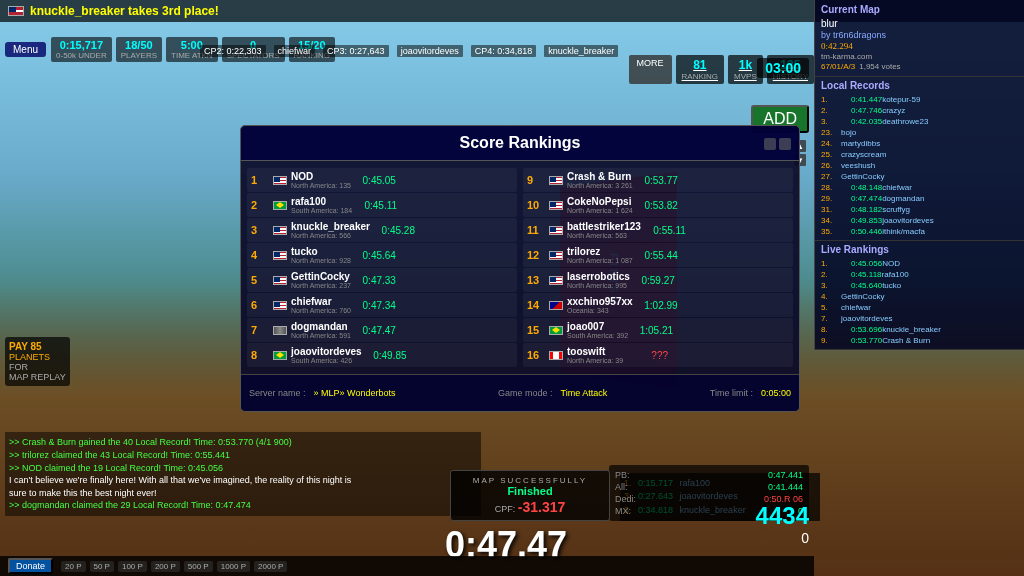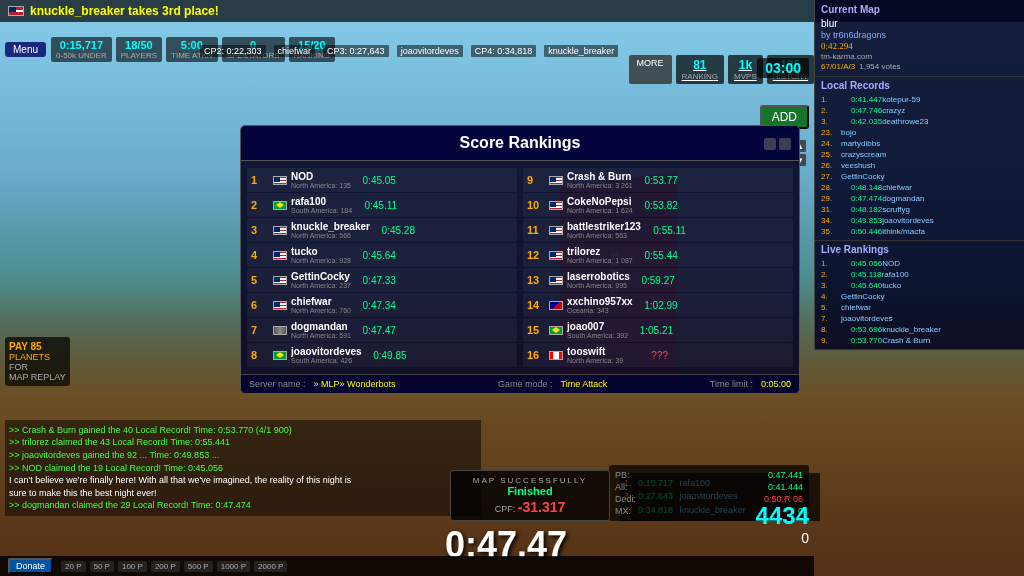--- a/index.html
+++ b/index.html
@@ -252,21 +252,21 @@
     .add-area {
       position: absolute;
       top: 105px;
       right: 215px;
       z-index: 100;
     }
 
     .add-btn {
       background: rgba(0,100,0,0.8);
       color: white;
-      font-size: 12px;
+      font-size: 16px;
       padding: 3px 10px;
       border-radius: 3px;
       cursor: pointer;
     }
 
     
     .timer-display {
       position: absolute;
       top: 58px;
       right: 215px;
@@ -401,21 +401,21 @@
 
     .player-time {
       color: #00ff88;
       font-size: 10px;
       text-align: right;
       width: 45px;
     }
 
     .score-footer {
       background: rgba(0,0,50,0.7);
-      padding: 4px 8px;
+      padding: 13px 8px;
       border-top: 1px solid #444;
       border-radius: 0 0 5px 5px;
       display: flex;
       justify-content: space-between;
       color: #ccc;
       font-size: 9px;
     }
 
     .footer-item { display: flex; gap: 8px; }
     .footer-label { color: #888; }
@@ -1016,23 +1016,20 @@
     </div>
   </div>
 </div>
 
 <div class="chat-area">
   <div class="chat-line">
     <span style="color:#44ff44;">&gt;&gt; Crash &amp; Burn gained the 40 Local Record! Time: 0:53.770 (4/1 900)</span>
   </div>
   <div class="chat-line">
     <span style="color:#44ff44;">&gt;&gt; trilorez claimed the 43 Local Record! Time: 0:55.441</span>
-  </div>
-  <div class="chat-line">
-    <span style="color:#44ff44;">&gt;&gt; joaovitordeves gained the 92 ...   Time: 0:49.853 ...</span>
   </div>
   <div class="chat-line">
     <span style="color:#44ff44;">&gt;&gt; NOD claimed the 19 Local Record! Time: 0:45.056</span>
   </div>
   <div class="chat-line">
     <span style="color:#ffffff;">I can't believe we're finally here! With all that we've imagined, the reality of this night is</span>
   </div>
   <div class="chat-line">
     <span style="color:#ffffff;">sure to make this the best night ever!</span>
   </div>

